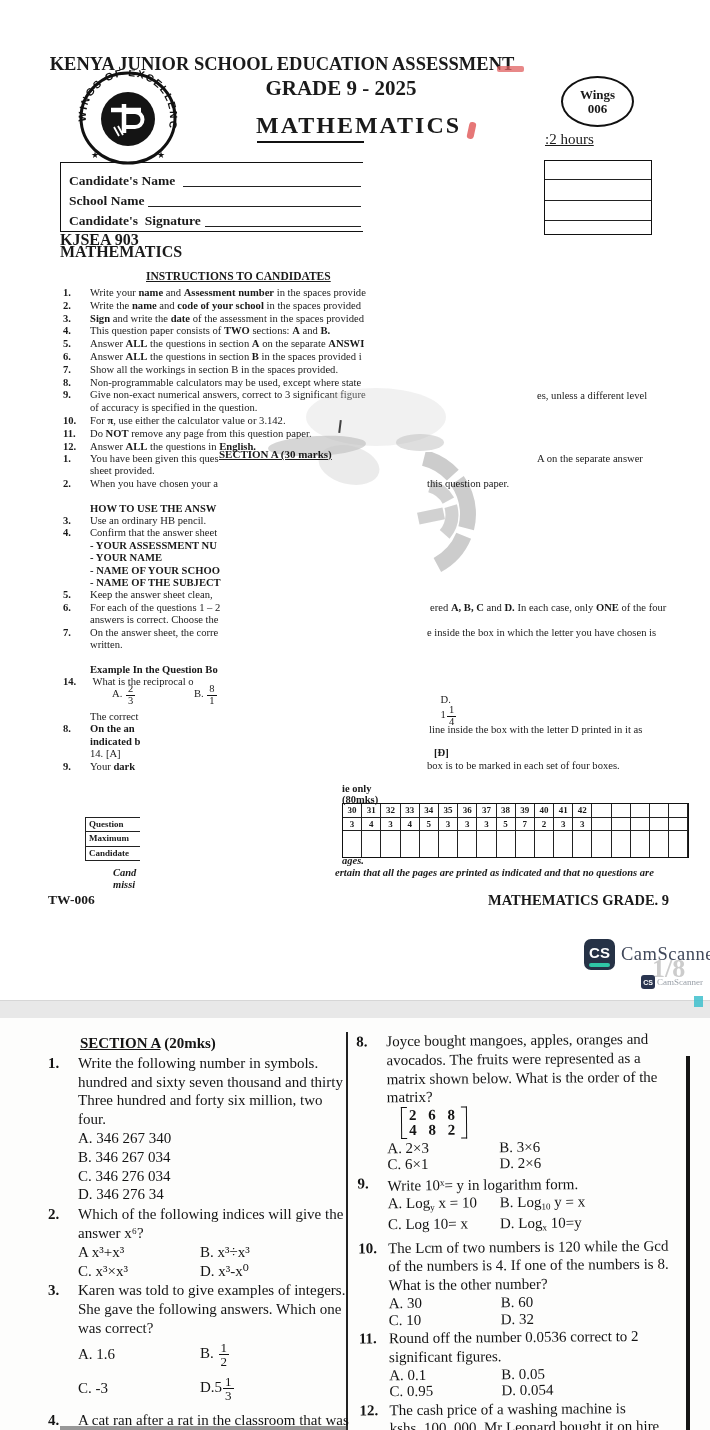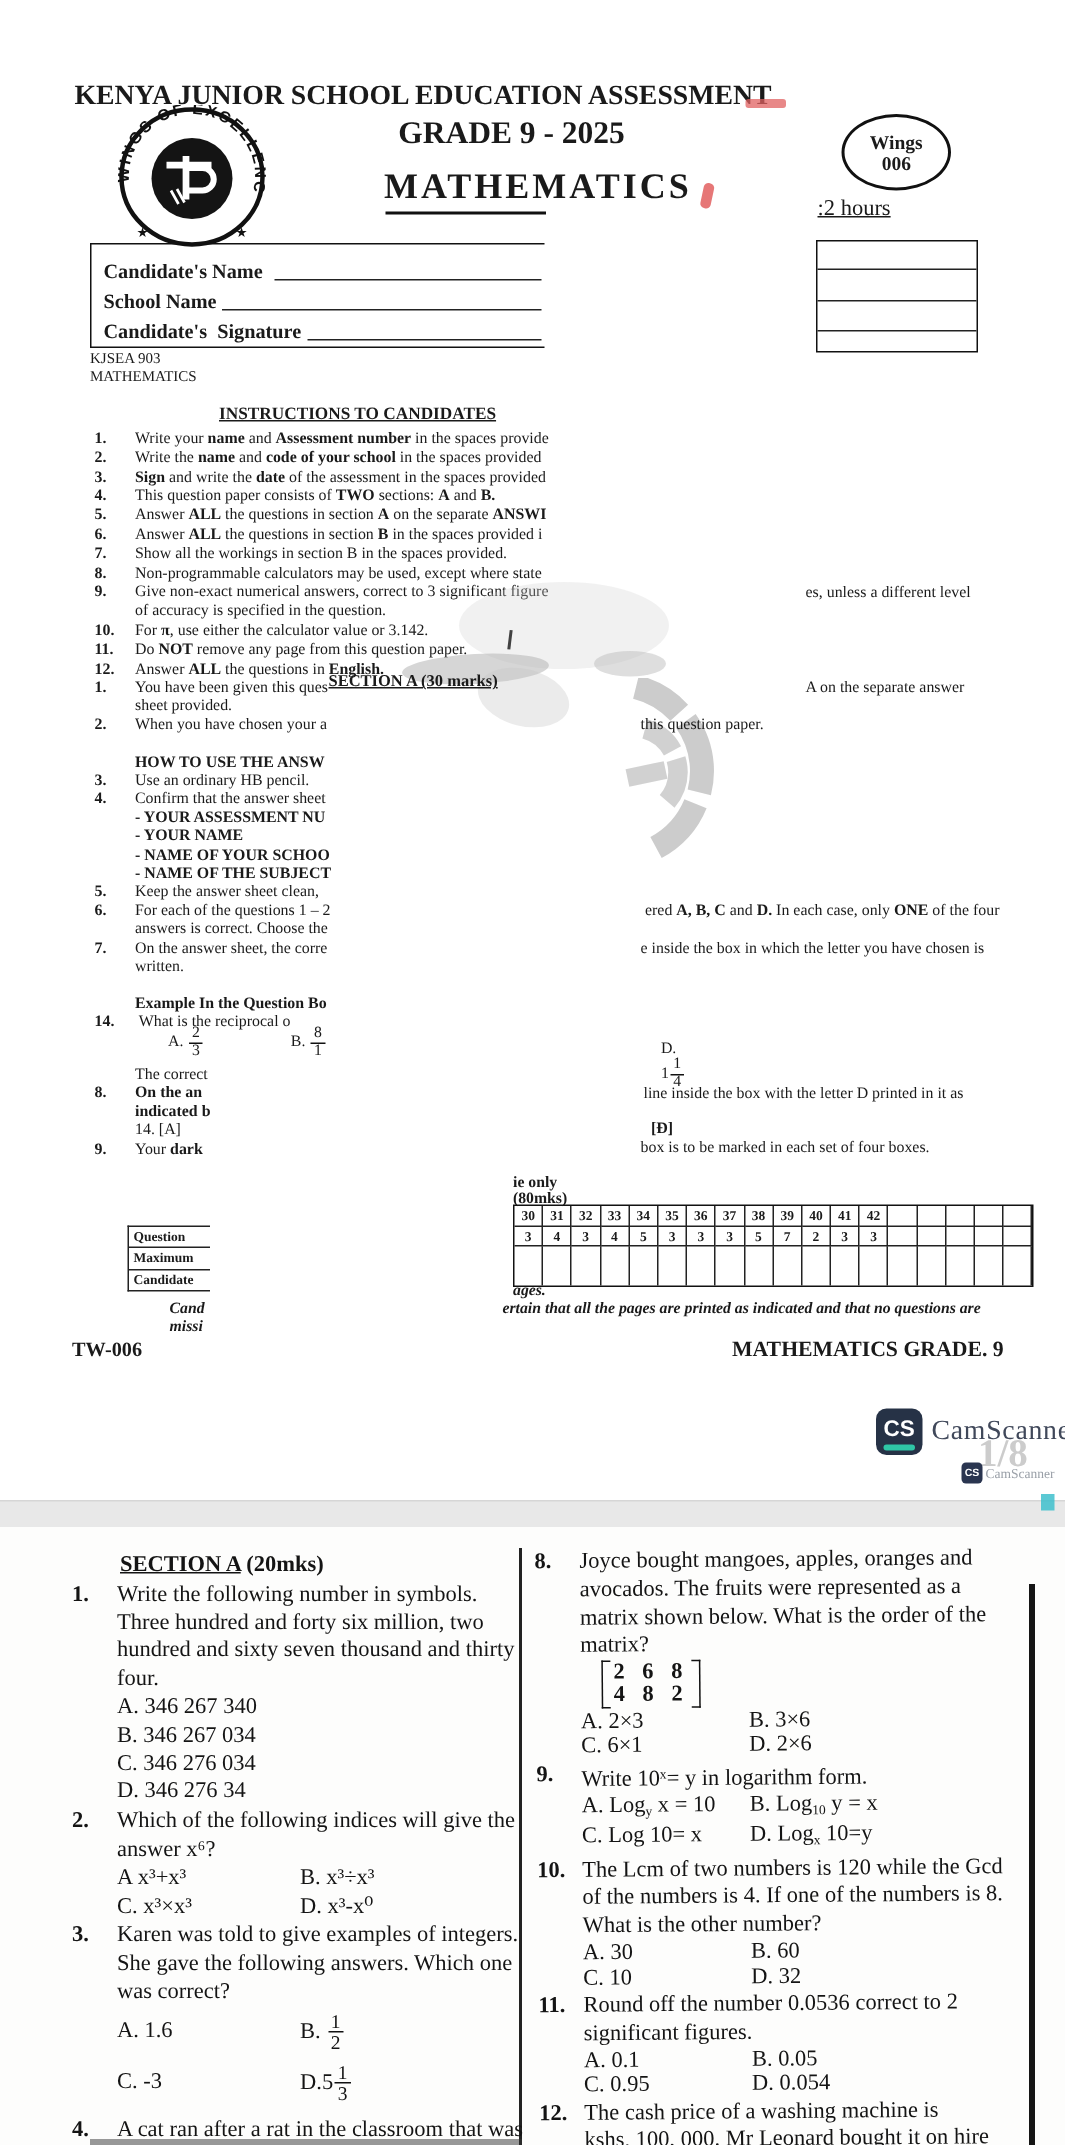--- a/index.html
+++ b/index.html
@@ -22,21 +22,21 @@
   .oval{left:561px;top:76px;width:69px;height:47px;border:2.5px solid #111;border-radius:50%;
         display:flex;flex-direction:column;align-items:center;justify-content:center;
         font-size:13px;font-weight:700;line-height:14px}
   
   .cbox{left:60px;top:162px;width:303px;height:70px;border:1.6px solid #111;border-right:none;
         padding:6px 0 0 8px;box-sizing:border-box}
   .cfield{display:flex;align-items:flex-end;height:20px;font-size:13.5px;font-weight:700;white-space:pre}
   .cfill{flex:1;border-bottom:1.2px solid #222;margin:0 2px 2px 4px}
   .rbox{left:544px;top:160px;width:106px;height:73px;border:1.6px solid #111}
   .rline{position:absolute;left:0;width:100%;height:1.3px;background:#222}
-  .kjsea{left:60px;top:234px;font-size:10px;font-weight:400;line-height:11.5px}
+  .kjsea{left:60px;top:234px;font-size:16px;font-weight:700;line-height:11.5px}
   
   .instit{left:146px;top:270px;font-size:11.5px;font-weight:700;text-decoration:underline}
   .inslist{left:63px;top:287px;font-size:10.6px;line-height:12.8px;width:310px}
   .secahead{left:219px;top:448px;font-size:11px;font-weight:700}
   .secalist{left:63px;top:453px;font-size:10.6px;line-height:12.4px;width:300px}
   .fraglist{left:63px;top:711px;font-size:10.6px;line-height:12.45px;width:220px}
   .rfrag{font-size:10.6px;white-space:pre}
   
   .fr{display:inline-flex;flex-direction:column;text-align:center;vertical-align:middle;
       font-size:10.5px;line-height:10.5px;margin:0 1px}
@@ -353,22 +353,22 @@
 
   <div class="col col-left">
     <div class="seca2">
       <span class="u">SECTION A</span><span>      </span><span>(20mks)</span>
     </div>
 
     <div class="q">
       <span class="qn">1.</span>
       <div>
           <div class="line">Write the following number in symbols.</div>
+          <div class="line">hundred and sixty seven thousand and thirty</div>
           <div class="line">Three hundred and forty six million, two</div>
-          <div class="line">hundred and sixty seven thousand and thirty</div>
           <div class="line">four.</div>
         </div>
       <div>
           <div class="line">A. 346 267 340</div>
           <div class="line">B. 346 267 034</div>
           <div class="line">C. 346 276 034</div>
           <div class="line">D. 346 276 34</div>
         </div>
     </div>
 

